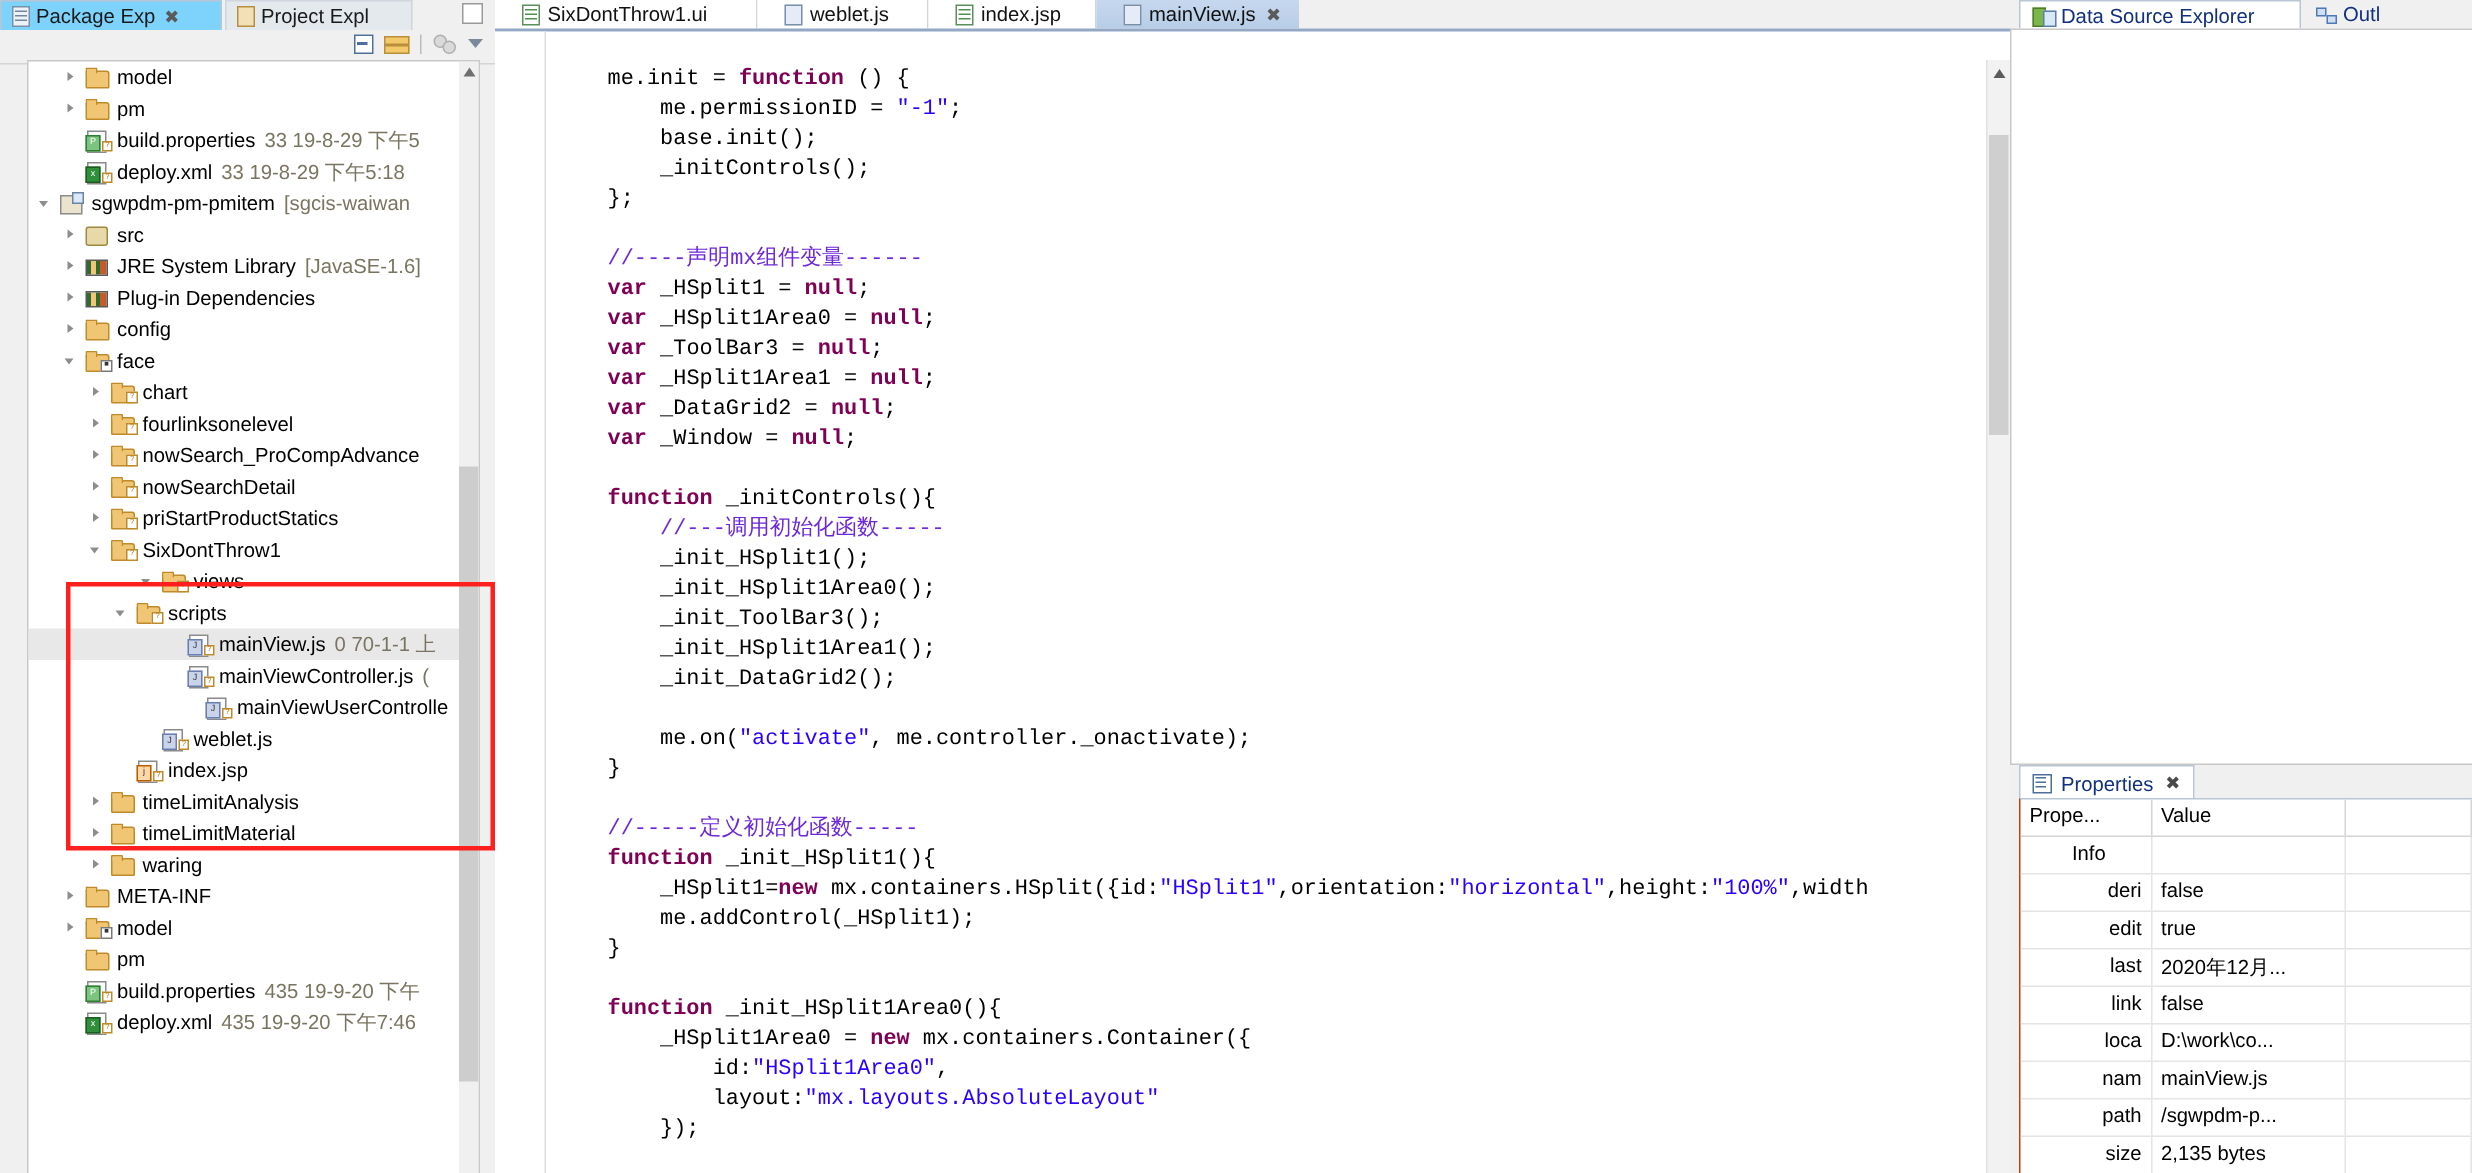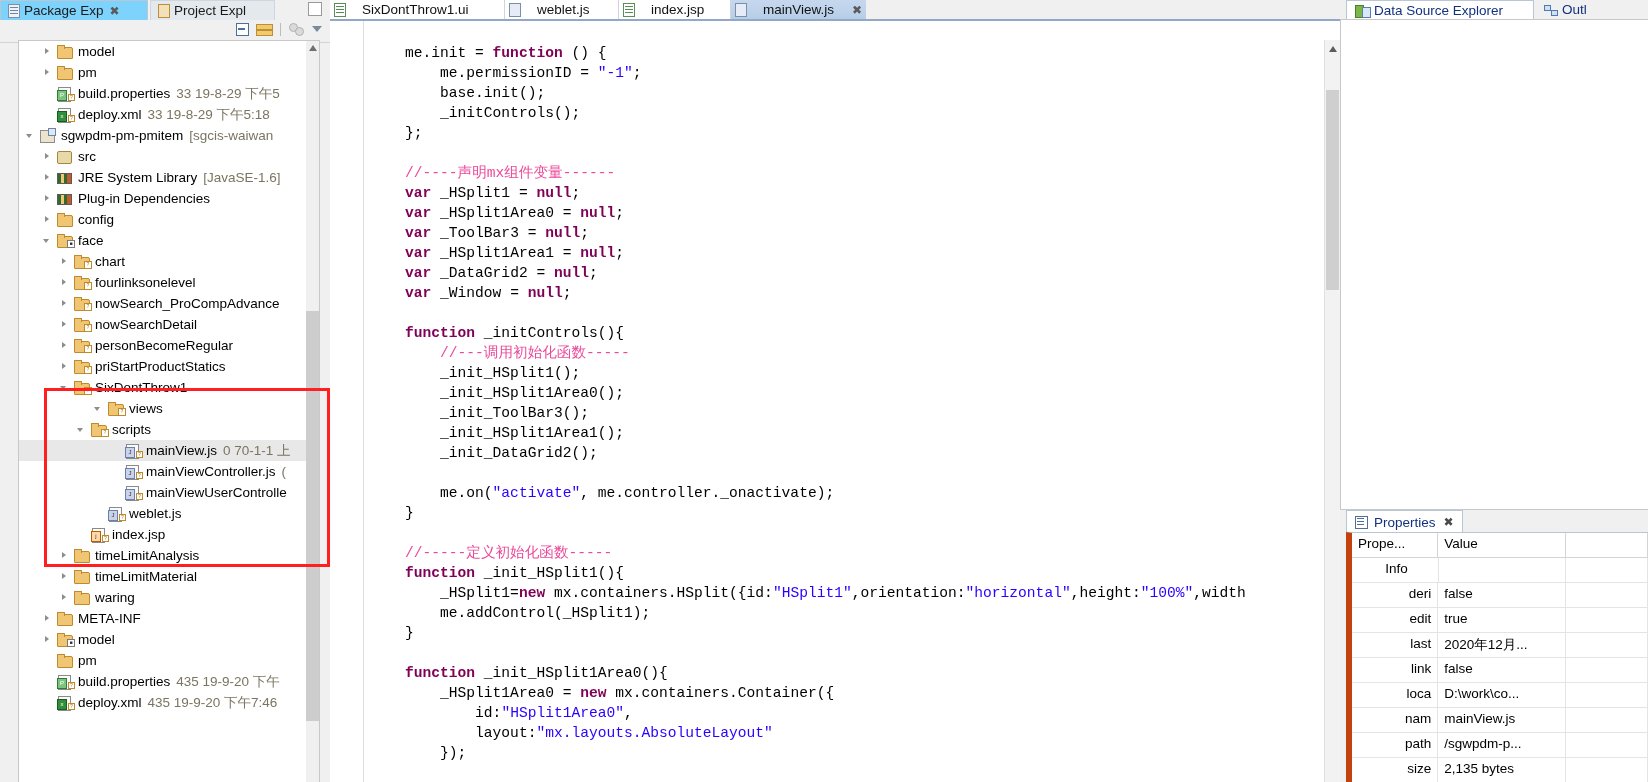--- a/index.html
+++ b/index.html
@@ -95,22 +95,22 @@
     position:absolute;right:0px;top:0;width:13px;height:100%;background:#f0f0f0;
   }
   .v-thumb{position:absolute;left:0;width:13px;background:#cdcdcd;}
   .up-arrow{position:absolute;left:3px;top:4px;width:0;height:0;
     border-left:4px solid transparent;border-right:4px solid transparent;border-bottom:6px solid #6f6f6f;}
 
   
   .editor-panel{position:absolute;left:330px;top:0;width:1010px;height:782px;background:#f0f0f0;}
   .ed-tabrow{position:relative;height:19px;background:#f0f0f0;}
   .ed-tab{
-    position:absolute;top:0;height:19px;display:flex;align-items:center;gap:16px;
-    padding:0 3px;font-size:13.5px;box-sizing:border-box;white-space:nowrap;color:#111;
+    position:absolute;top:0;height:19px;display:flex;align-items:center;gap:5px;
+    padding:0 17px;font-size:13.5px;box-sizing:border-box;white-space:nowrap;color:#111;
   }
   .ed-tab.inactive{background:#ffffff;border-right:1px solid #cdd6e0;}
   .ed-tab.active{background:linear-gradient(180deg,#c6d8ee 0%,#b7cde7 100%);}
   .tabicon{width:13px;height:13px;position:relative;flex:0 0 13px;}
   .ti-doc{position:absolute;left:1px;top:0;width:10px;height:12px;background:#fff;border:1px solid #7a8fa8;}
   .ti-doc i{position:absolute;left:1px;top:2px;right:1px;height:1px;background:#6f86a0;box-shadow:0 3px 0 #6f86a0,0 6px 0 #6f86a0;}
   .ti-js{position:absolute;left:1px;top:0;width:10px;height:12px;background:#e6ecf7;border:1px solid #7a8fa8;}
   .ti-green{position:absolute;left:1px;top:0;width:10px;height:12px;background:#fff;border:1px solid #5a8f5a;}
   .ti-green i{position:absolute;left:1px;top:2px;right:1px;height:1px;background:#4f8f4f;box-shadow:0 3px 0 #4f8f4f,0 6px 0 #4f8f4f;}
 
@@ -120,21 +120,21 @@
   }
   .gutter{position:absolute;left:0;top:0;width:33px;height:100%;background:#ffffff;
     border-right:1px solid #dedede;}
   .code{
     position:absolute;left:40px;top:7px;
     font-family:"Liberation Mono","DejaVu Sans Mono",monospace;
     font-size:14.6px;line-height:20px;white-space:pre;color:#000;
   }
   .k{color:#7f0055;font-weight:bold;}   
   .s{color:#2a00ff;}                    
-  .c{color:#ec4899;}                    
+  .c{color:#6d28d9;}                    
   .p{color:#000000;}
 
   .ed-scroll{position:absolute;right:0;top:19px;width:15px;height:763px;background:#f2f2f2;
     border-left:1px solid #e0e0e0;}
   .ed-thumb{position:absolute;left:1px;top:50px;width:13px;height:200px;background:#cfcfcf;}
   .ed-up{position:absolute;left:4px;top:6px;width:0;height:0;border-left:4px solid transparent;
     border-right:4px solid transparent;border-bottom:6px solid #5b5b5b;}
 
   
   .right-panel{position:absolute;left:1340px;top:0;width:308px;height:782px;background:#f0f0f0;}
@@ -157,21 +157,21 @@
   .props-tab{position:absolute;left:6px;top:0;height:22px;display:flex;align-items:center;gap:6px;
     padding:0 8px;background:#ffffff;border-top:1px solid #b8c6d6;border-left:1px solid #b8c6d6;
     border-right:1px solid #b8c6d6;font-size:13.5px;color:#11307f;white-space:nowrap;justify-content:flex-end;}
   .pr-icon{width:13px;height:12px;position:relative;flex:0 0 13px;}
   .pr-icon::before{content:"";position:absolute;left:0;top:0;width:11px;height:11px;background:#fff;border:1px solid #4d6f9b;}
   .pr-icon::after{content:"";position:absolute;left:2px;top:2px;width:7px;height:1px;background:#4d6f9b;
     box-shadow:0 3px 0 #4d6f9b,0 6px 0 #4d6f9b;}
   .props-tab .tab-x{color:#4a4a4a;}
 
   .props-table{position:absolute;left:6px;top:22px;width:302px;height:250px;background:#fff;
-    border-top:1px solid #b8c6d6;border-left:6px solid #c2410c;box-sizing:border-box;overflow:hidden;}
+    border-top:1px solid #b8c6d6;border-left:1px solid #c2410c;box-sizing:border-box;overflow:hidden;}
   .pt-head{display:flex;height:24px;border-bottom:1px solid #d4d4d4;}
   .pt-head .cell{font-size:13.5px;color:#000;padding:3px 6px;box-sizing:border-box;
     border-right:1px solid #d4d4d4;white-space:nowrap;overflow:hidden;}
   .pt-row{display:flex;height:24px;border-bottom:1px solid #e4e4e4;}
   .pt-row .cell{font-size:13.5px;color:#000;padding:3px 6px;box-sizing:border-box;
     border-right:1px solid #e4e4e4;white-space:nowrap;overflow:hidden;}
   .c1{width:88px;text-align:right;}
   .c2{width:130px;}
   .c3{width:84px;}
   .pt-row .c1{color:#000;}
@@ -308,25 +308,20 @@
             <span class="lbl">nowSearch_ProCompAdvance</span>
           </div>
           <div class="row" style="padding-left: 40px;">
             <span class="arrow r"></span>
             <span class="ico"><span class="f-folder"></span><span class="deco q">?</span></span>
             <span class="lbl">nowSearchDetail</span>
           </div>
           <div class="row" style="padding-left: 40px;">
             <span class="arrow r"></span>
             <span class="ico"><span class="f-folder"></span><span class="deco q">?</span></span>
-            <span class="lbl">personBecomeRegular</span>
-          </div>
-          <div class="row" style="padding-left: 40px;">
-            <span class="arrow r"></span>
-            <span class="ico"><span class="f-folder"></span><span class="deco q">?</span></span>
             <span class="lbl">priStartProductStatics</span>
           </div>
           <div class="row" style="padding-left: 40px;">
             <span class="arrow d"></span>
             <span class="ico"><span class="f-folder"></span><span class="deco q">?</span></span>
             <span class="lbl">SixDontThrow1</span>
           </div>
           <div class="row" style="padding-left: 74px;">
             <span class="arrow d"></span>
             <span class="ico"><span class="f-folder"></span><span class="deco q">?</span></span>
@@ -350,21 +345,21 @@
           <div class="row" style="padding-left: 91px;">
             <span class="arrow"></span>
             <span class="ico">
               <span class="f-file"></span>
               <span class="badge js">J</span>
               <span class="deco q" style="width:5px;height:5px;">?</span>
             </span>
             <span class="lbl">mainViewController.js</span>
             <span class="meta">(</span>
           </div>
-          <div class="row" style="padding-left: 91px;">
+          <div class="row" style="padding-left: 91px; margin-left: 12px;">
             <span class="arrow"></span>
             <span class="ico">
               <span class="f-file"></span>
               <span class="badge js">J</span>
               <span class="deco q" style="width:5px;height:5px;">?</span>
             </span>
             <span class="lbl">mainViewUserControlle</span>
           </div>
           <div class="row" style="padding-left: 74px;">
             <span class="arrow"></span>

